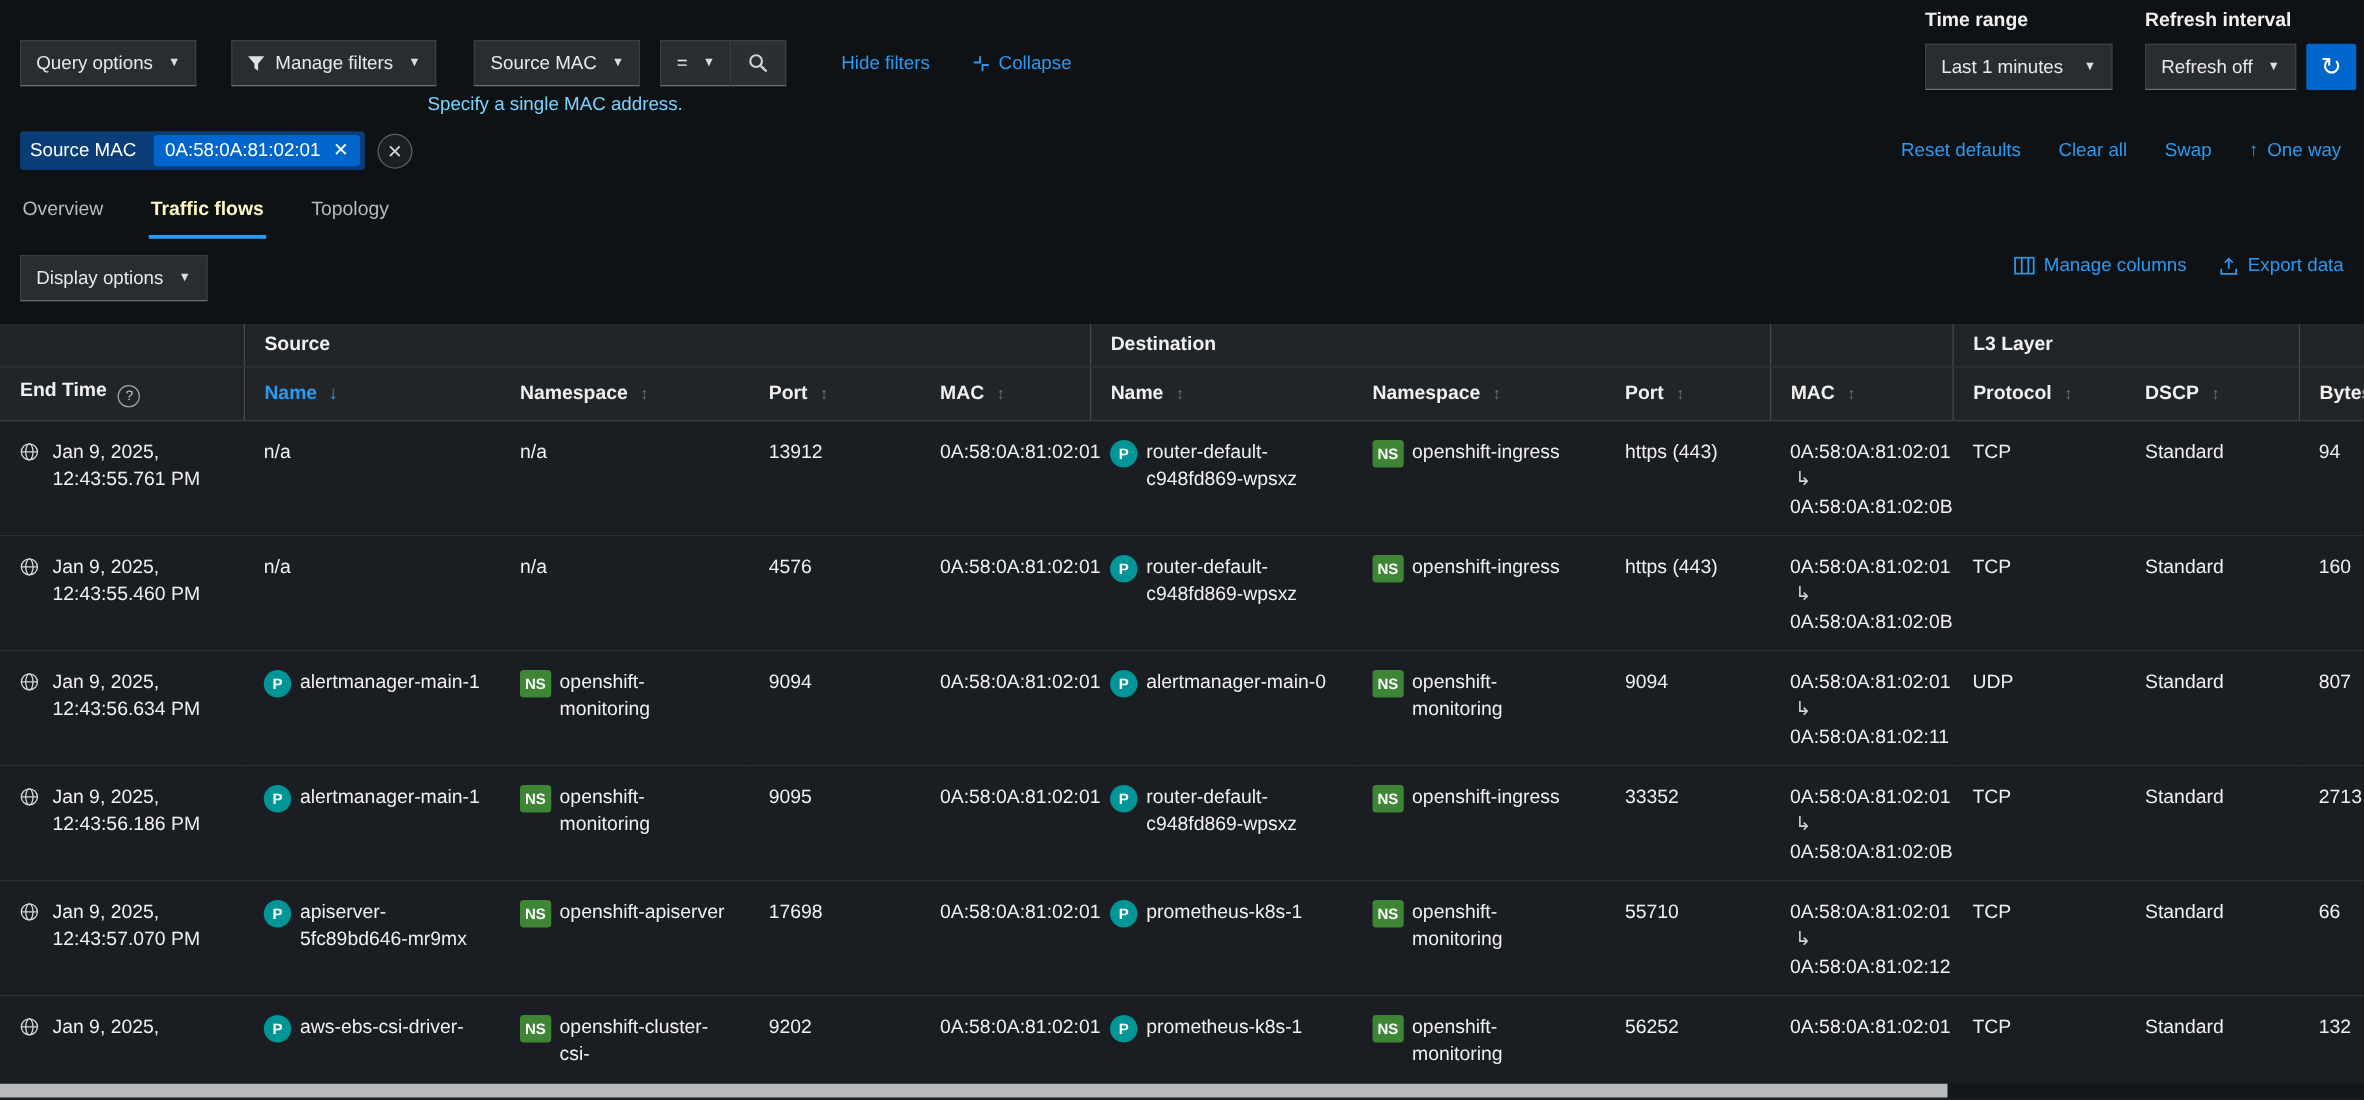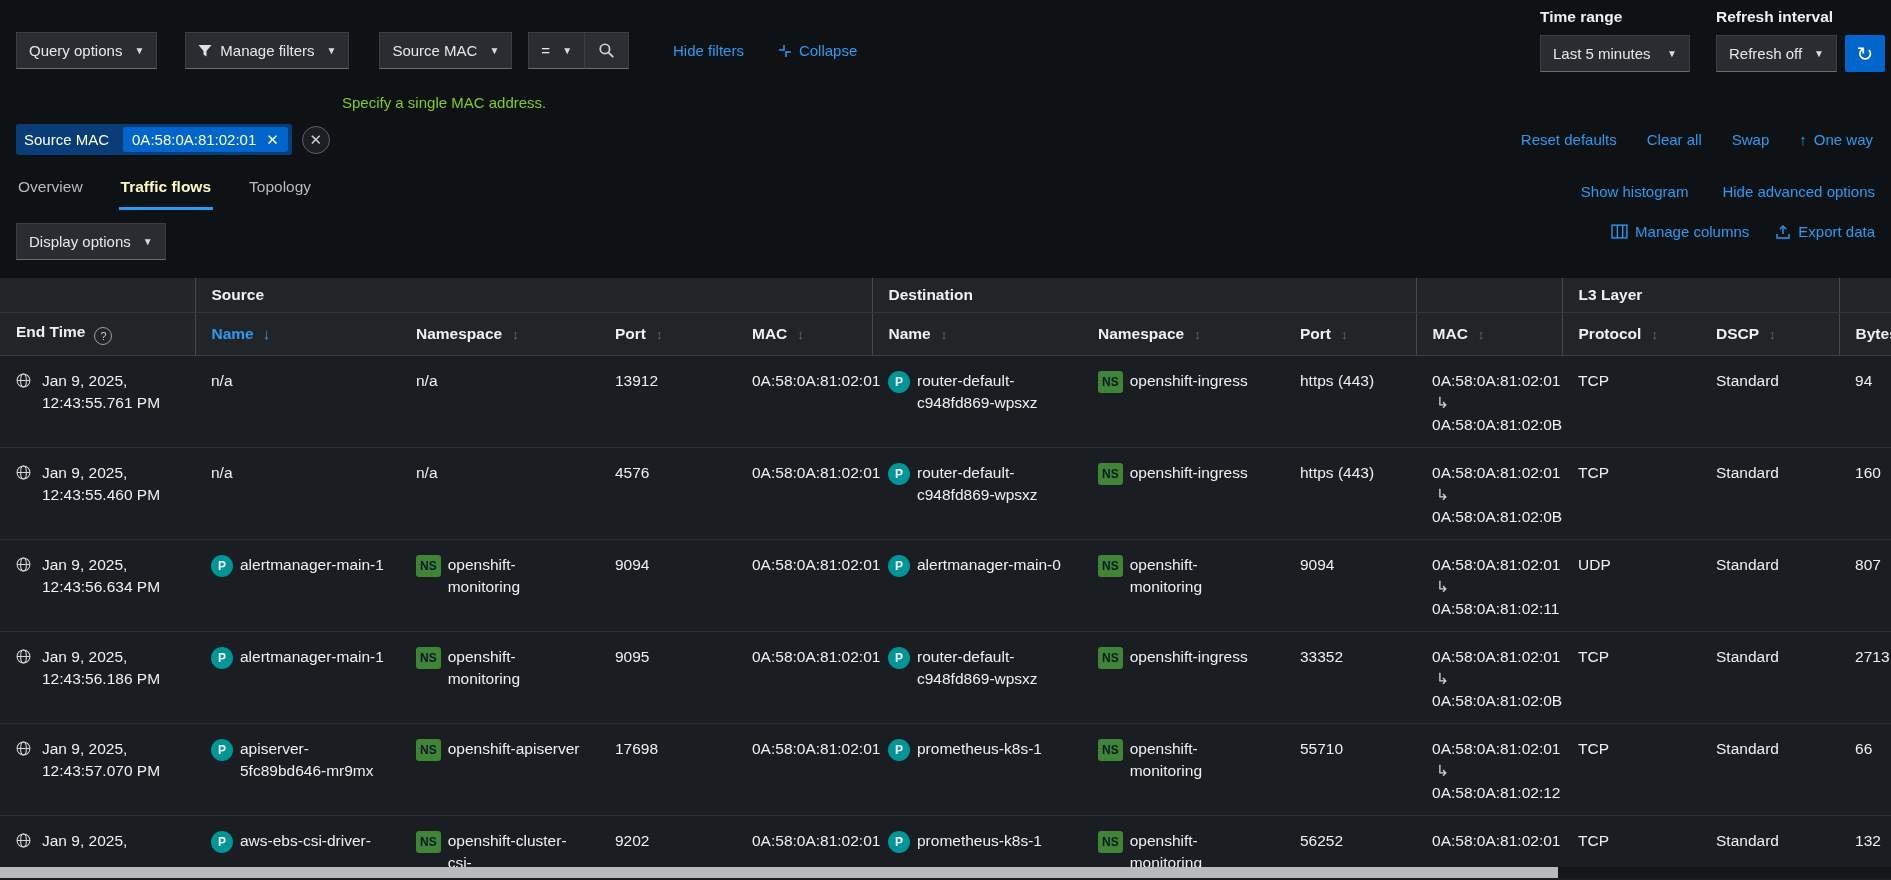--- a/index.html
+++ b/index.html
@@ -36,21 +36,21 @@
     font-family:inherit;
   }
   .tb-input::placeholder { color:#6f747a; }
   .search-btn {
     height:37px; width:44px; background:#2b2e32; border:1px solid #3c3f42;
     border-left:0; border-bottom:1px solid #6a6e73; cursor:pointer;
     display:flex; align-items:center; justify-content:center;
   }
   .link { color:#2b9af3; font-size:15px; cursor:pointer; text-decoration:none;
           display:inline-flex; align-items:center; gap:7px; white-space:nowrap; }
-  .helper { margin-top:25px; padding-left:342px; font-size:15px; color:#84cc16; }
+  .helper { margin-top:6px; padding-left:342px; font-size:15px; color:#7dd3fc; }
 
   .chip-row { margin-top:13px; padding:0 16px; display:flex; align-items:center; }
   .chip-group { display:inline-flex; align-items:center; background:#0a3d78;
                 border-radius:3px; padding:3px 4px 3px 0; gap:6px; }
   .chip-cat { color:#fff; font-size:15px; padding:0 8px; }
   .chip { background:#0066cc; color:#fff; border-radius:3px; padding:4px 9px;
           display:inline-flex; align-items:center; gap:10px; font-size:15px; }
   .chip-x { cursor:pointer; color:#fff; font-size:15px; line-height:1; }
   .circle-x {
     margin-left:10px; width:28px; height:28px; border-radius:50%;
@@ -90,38 +90,38 @@
   tbody td { vertical-align:top; padding:14px 16px 0; font-size:15.5px;
              line-height:22px; border-top:1px solid #2c2f33; color:#f0f0f0; }
   .endtime-cell { display:flex; gap:11px; }
   .globe { flex:0 0 auto; margin-top:3px; }
   .times span { display:block; }
   .name-flex { display:flex; gap:7px; align-items:flex-start; }
   .name-text { word-break:break-word; }
   .badge-p { width:22px; height:22px; border-radius:50%; background:#009596; color:#fff;
              font-size:12px; font-weight:bold; display:inline-flex; align-items:center;
              justify-content:center; flex:0 0 22px; margin-top:1px; }
-  .badge-ns { height:22px; padding:0 4px; border-radius:3px; background:#3e8635; color:#0f172a;
+  .badge-ns { height:22px; padding:0 4px; border-radius:3px; background:#3e8635; color:#ffffff;
               font-size:12px; font-weight:bold; display:inline-flex; align-items:center;
               flex:0 0 auto; margin-top:1px; }
   .mac-arrow { color:#d0d0d0; padding-left:4px; }
 
   .hscroll { position:absolute; left:0; bottom:2px; width:1891px; height:11px;
              background:#141719; }
   .hscroll-thumb { width:1558px; height:11px; background:#b9babc; cursor:pointer; }
 </style>
 </head>
 <body>
 
 <div class="page-top">
   <div class="top-right">
     <div class="ctrl-col">
       <div class="ctrl-label">Time range</div>
       <button class="select w150">
-        <span>Last 5 minutes</span>
+        <span>Last 1 minutes</span>
         <span class="caret">▼</span>
       </button>
     </div>
     <div class="ctrl-col">
       <div class="ctrl-label">Refresh interval</div>
       <div class="refresh-row">
         <button class="select w120">
           <span>Refresh off</span>
           <span class="caret">▼</span>
         </button>
@@ -200,28 +200,20 @@
       <span>↑</span>
       <span>One way</span>
     </a>
   </div>
 </div>
 
 <div class="tabs-row">
   <div class="tab">Overview</div>
   <div class="tab active">Traffic flows</div>
   <div class="tab">Topology</div>
-  <div class="tabs-links">
-    <a class="link">
-      <span>Show histogram</span>
-    </a>
-    <a class="link">
-      <span>Hide advanced options</span>
-    </a>
-  </div>
 </div>
 
 <div class="display-row">
   <button class="select">
     <span>Display options</span>
     <span class="caret">▼</span>
   </button>
   <div class="display-links">
     <a class="link">
       <svg width="17" height="15" viewBox="0 0 16 14" fill="none" stroke="#2b9af3" stroke-width="1.3">

